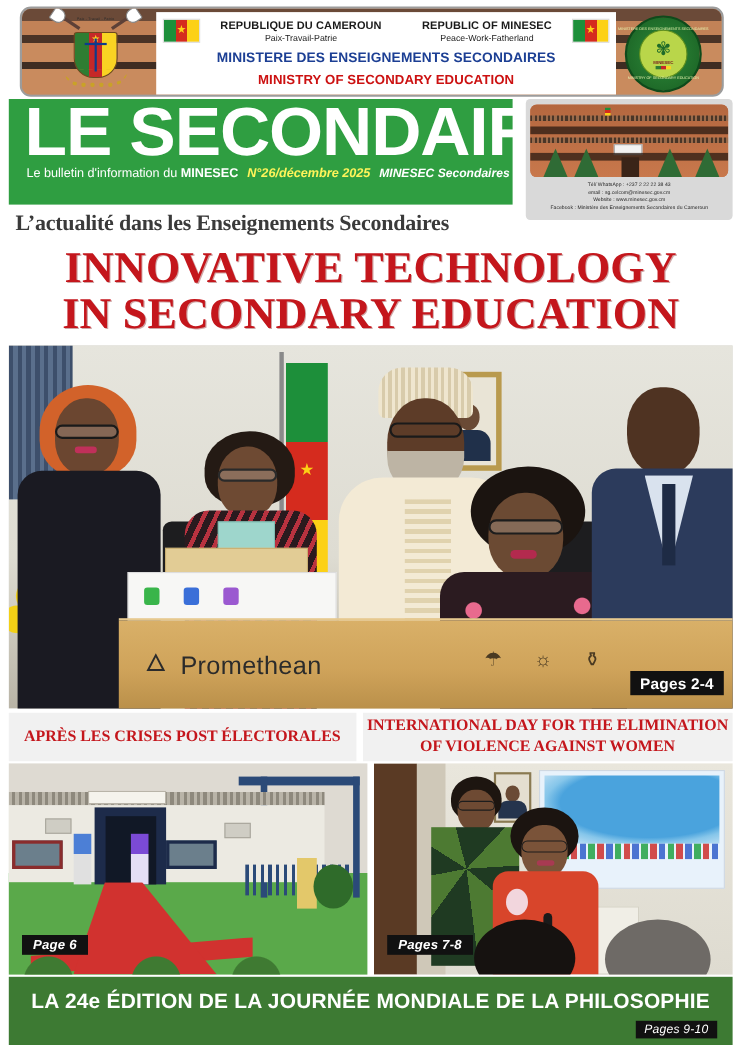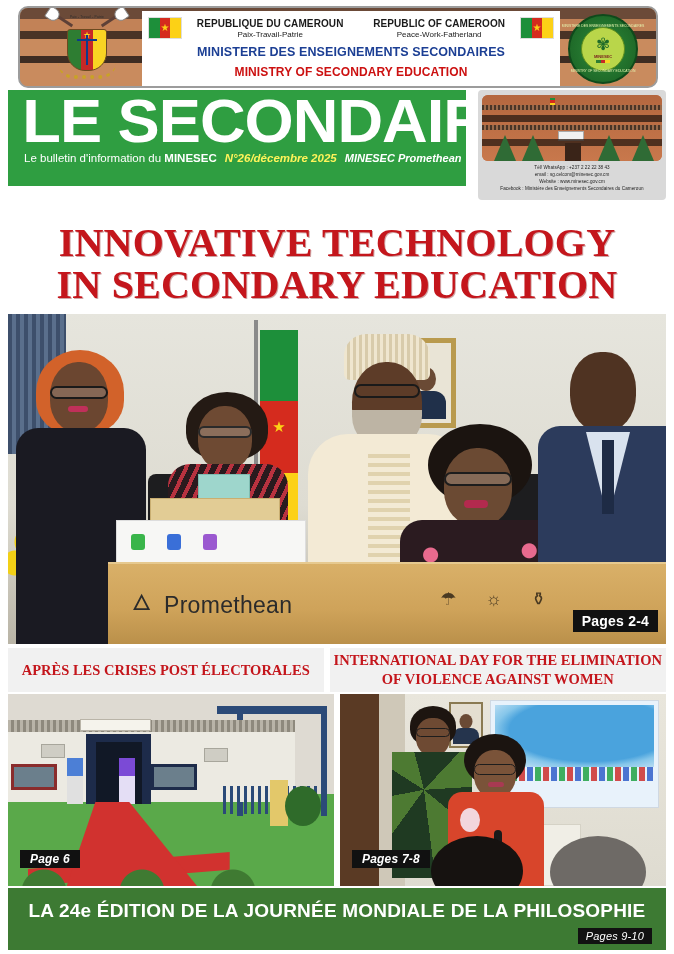--- a/index.html
+++ b/index.html
@@ -573,21 +573,21 @@
     <div class="ob-white-card">
       <div class="ob-row">
         <div class="cam-flag">
             <span class="fstar">★</span>
           </div>
         <div class="ob-country">
           <div class="c1">REPUBLIQUE DU CAMEROUN</div>
           <div class="c2">Paix-Travail-Patrie</div>
         </div>
         <div class="ob-country">
-          <div class="c1">REPUBLIC OF CAMEROON</div>
+          <div class="c1">REPUBLIC OF MINESEC</div>
           <div class="c2">Peace-Work-Fatherland</div>
         </div>
         <div class="cam-flag">
             <span class="fstar">★</span>
           </div>
       </div>
       <div class="ob-ministry-fr">MINISTERE DES ENSEIGNEMENTS SECONDAIRES</div>
       <div class="ob-ministry-en">MINISTRY OF SECONDARY EDUCATION</div>
     </div>
 
@@ -604,21 +604,21 @@
         </div>
       </div>
     </div>
   </div>
 
   <div class="masthead">
     <div class="mast-title">LE SECONDAIRE</div>
     <div class="mast-sub">
       <span class="ms1"><span>Le bulletin d'information du </span><b>MINESEC</b></span>
       <span class="ms2">N°26/décembre 2025</span>
-      <span class="ms3">MINESEC Promethean</span>
+      <span class="ms3">MINESEC Secondaires</span>
     </div>
   </div>
 
   <div class="contact-box">
     <div class="building-photo">
       <div class="bp-sky"></div>
       <div class="bp-rail" style="top:10px"></div>
       <div class="bp-floor" style="top:20px"></div>
       <div class="bp-rail" style="top:30px"></div>
       <div class="bp-flag"></div>
@@ -639,20 +639,21 @@
         </div>
     </div>
     <div class="contact-lines">
       <div>Tél/ WhatsApp : +237 2 22 22 38 43</div>
       <div>email : sg.celcom@minesec.gov.cm</div>
       <div>Website : www.minesec.gov.cm</div>
       <div>Facebook : Ministère des Enseignements Secondaires du Cameroun</div>
     </div>
   </div>
 
+  <div class="tagline">L’actualité dans les Enseignements Secondaires</div>
 
   <div class="headline">
     <span class="hl">INNOVATIVE TECHNOLOGY</span>
     <span class="hl">IN SECONDARY EDUCATION</span>
   </div>
 
   <div class="main-photo">
     <div class="mp-wall"></div>
     <div class="mp-curtain"></div>
     <div class="mp-flowers"></div>

